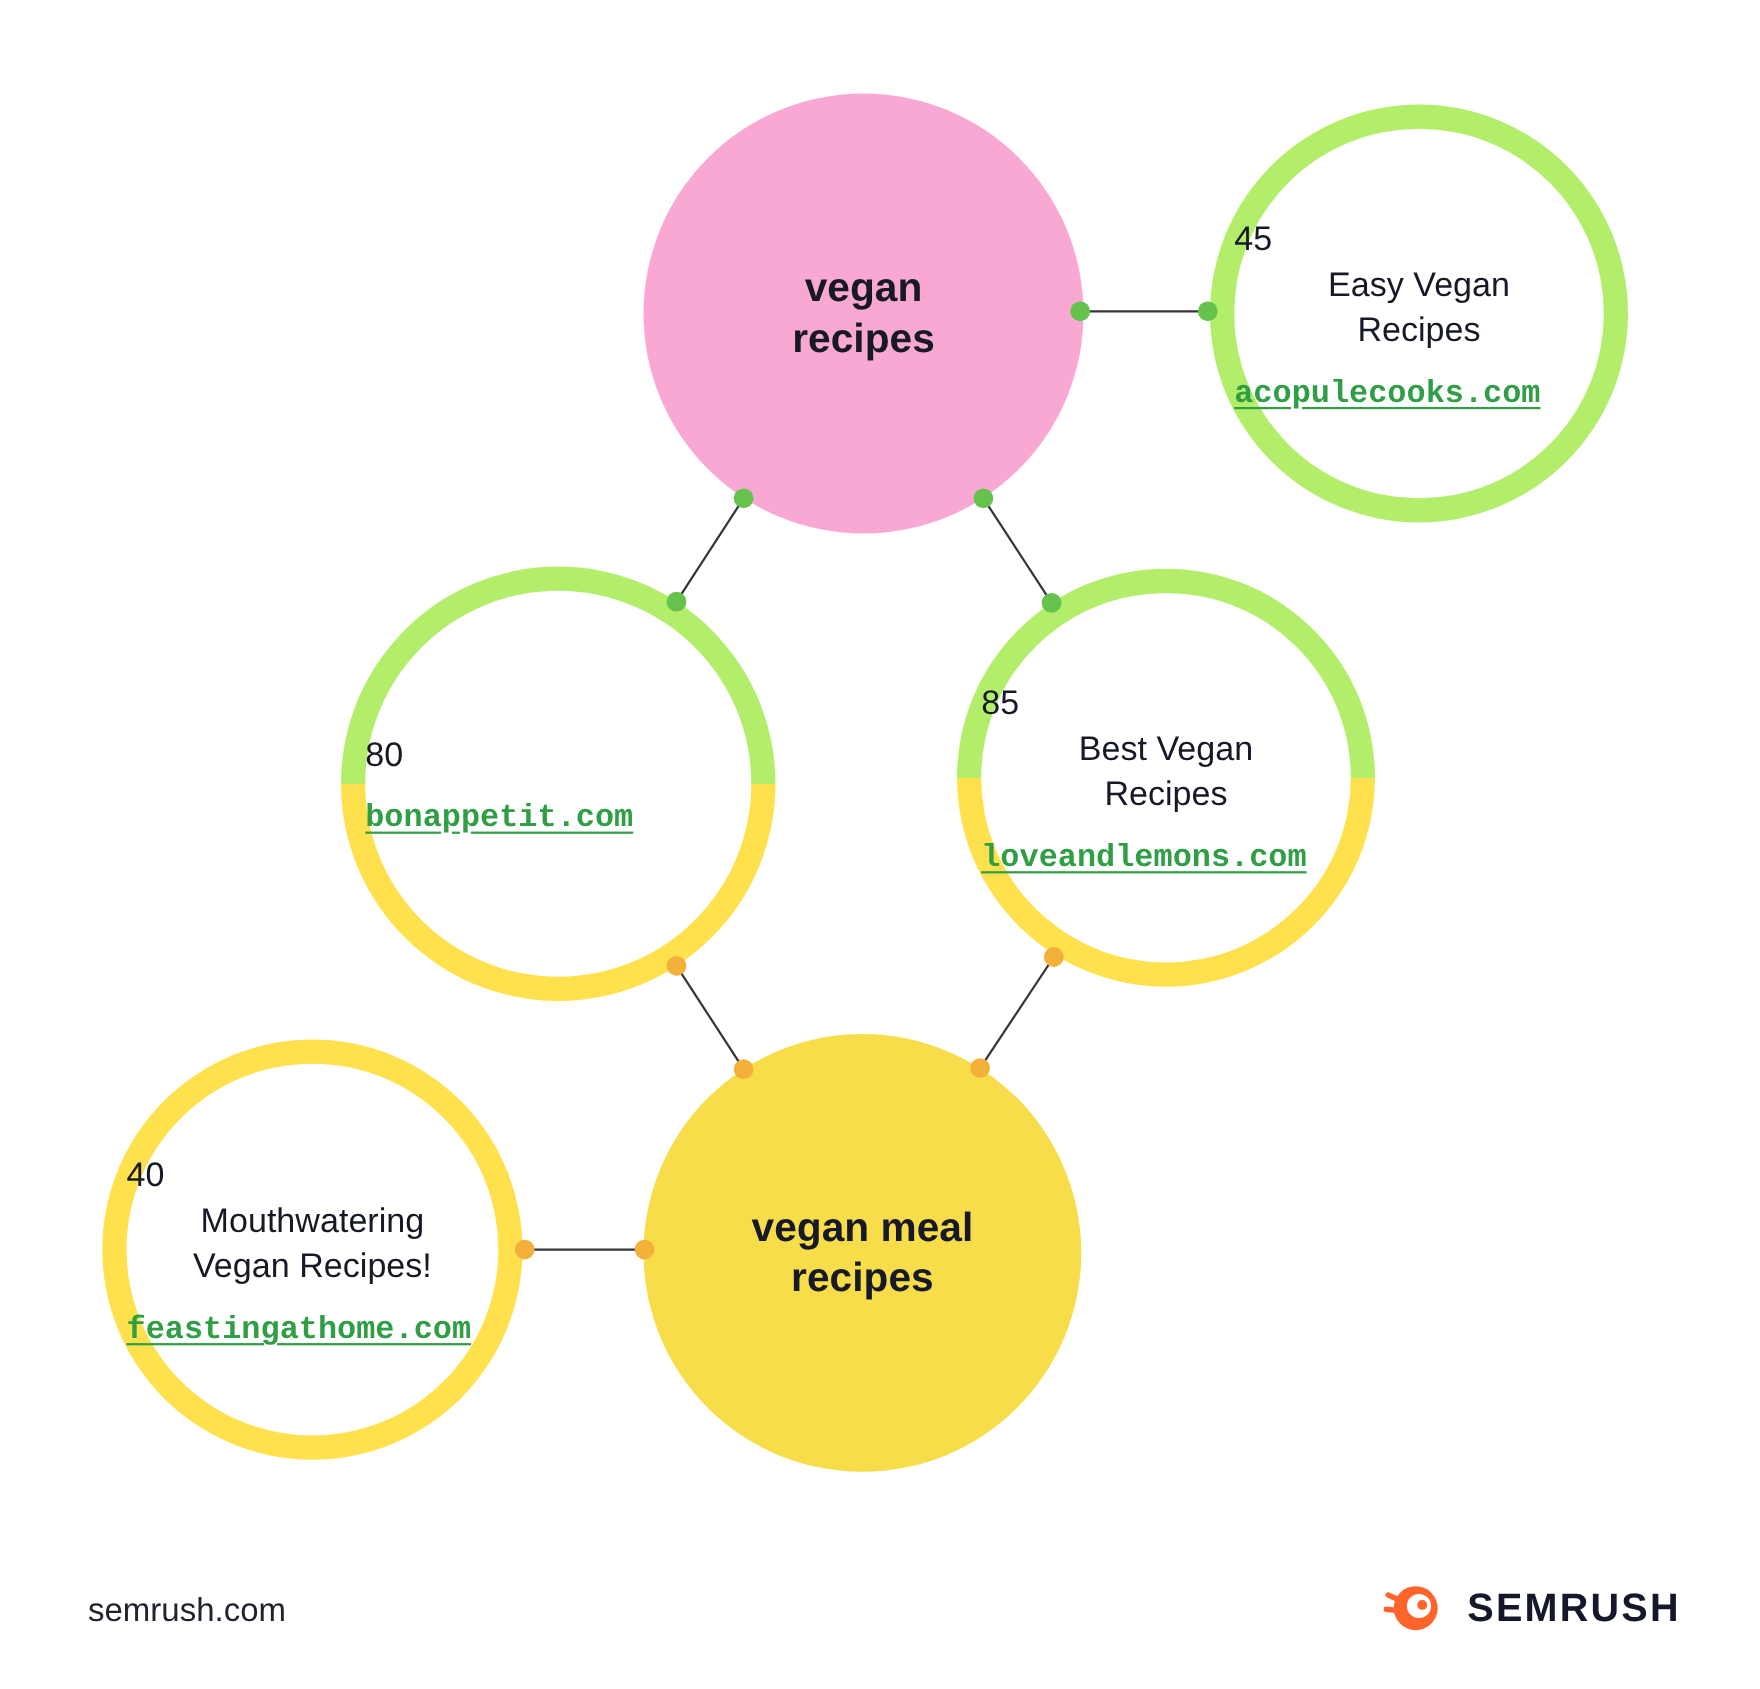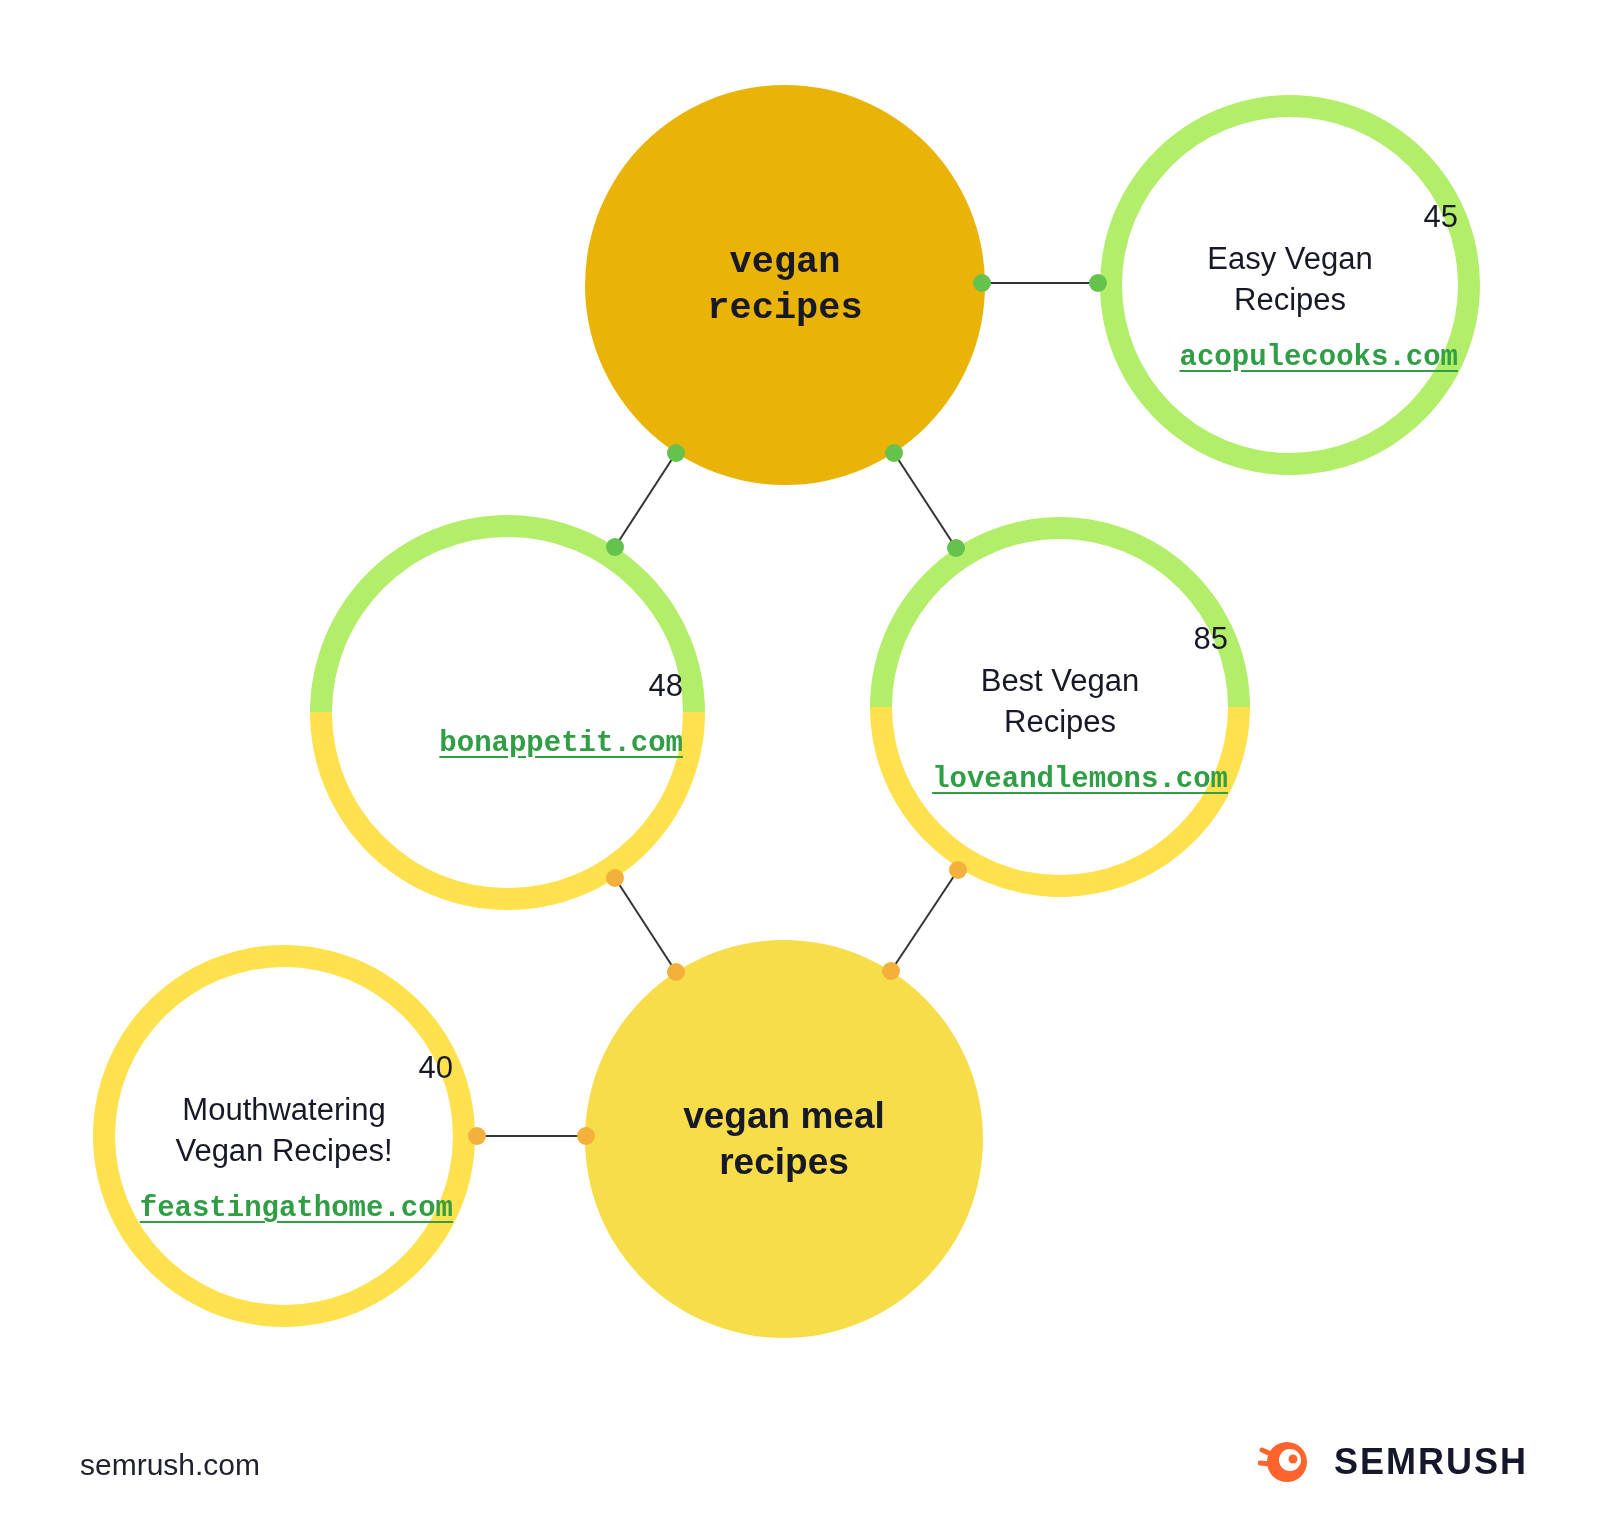--- a/index.html
+++ b/index.html
@@ -3,28 +3,28 @@
 <meta charset="utf-8">
 <style>
   html,body{margin:0;padding:0;background:#ffffff;}
   body{font-family:"Liberation Sans", sans-serif;color:#171a26;}
   .canvas{position:relative;width:1600px;height:1535px;background:#ffffff;overflow:hidden;}
 
   
   .node{position:absolute;border-radius:50%;display:flex;align-items:center;justify-content:center;text-align:center;z-index:1;}
   .keyword{color:#171a26;font-size:37px;font-weight:600;line-height:1.25;}
   .keyword .kw-label{display:block;}
-  .kw-green{background:#eab308;font-family:Liberation Mono, monospace;}
+  .kw-green{background:#f9a8d4;}
   .kw-yellow{background:#f8dd4b;}
 
   .ring{position:absolute;border-radius:50%;z-index:1;}
   .ring-green{background:#b3ee6b;}
   .ring-yellow{background:#ffe14d;}
   .ring-half{background:linear-gradient(180deg,#b3ee6b 0%,#b3ee6b 50%,#ffe14d 50%,#ffe14d 100%);}
-  .ring .inner{position:absolute;inset:22px;border-radius:50%;background:#ffffff;display:flex;flex-direction:column;align-items:flex-end;justify-content:center;text-align:center;}
+  .ring .inner{position:absolute;inset:22px;border-radius:50%;background:#ffffff;display:flex;flex-direction:column;align-items:flex-start;justify-content:center;text-align:center;}
 
   .count{font-size:31px;line-height:1.35;color:#171a26;}
   .title{font-size:31px;line-height:1.35;color:#171a26;margin:0 auto;}
   .domain{display:inline-block;margin-top:20px;font-size:29px;font-weight:700;color:#2f9e44;text-decoration:underline;text-underline-offset:5px;cursor:pointer;font-family:Liberation Mono, monospace;}
 
   
   .n-kw-green{left:585px;top:85px;width:400px;height:400px;}
   .n-kw-green .kw-label{max-width:190px;}
   .n-kw-yellow{left:585px;top:940px;width:398px;height:398px;}
   .n-kw-yellow .kw-label{max-width:260px;}
@@ -63,21 +63,21 @@
   <div class="ring ring-green n-acopule">
     <div class="inner">
       <div class="count">45</div>
       <div class="title">Easy Vegan Recipes</div>
       <span class="domain">acopulecooks.com</span>
     </div>
   </div>
 
   <div class="ring ring-half n-bonappetit">
     <div class="inner">
-      <div class="count">48</div>
+      <div class="count">80</div>
       <span class="domain">bonappetit.com</span>
     </div>
   </div>
 
   <div class="ring ring-half n-loveandlemons">
     <div class="inner">
       <div class="count">85</div>
       <div class="title">Best Vegan Recipes</div>
       <span class="domain">loveandlemons.com</span>
     </div>

